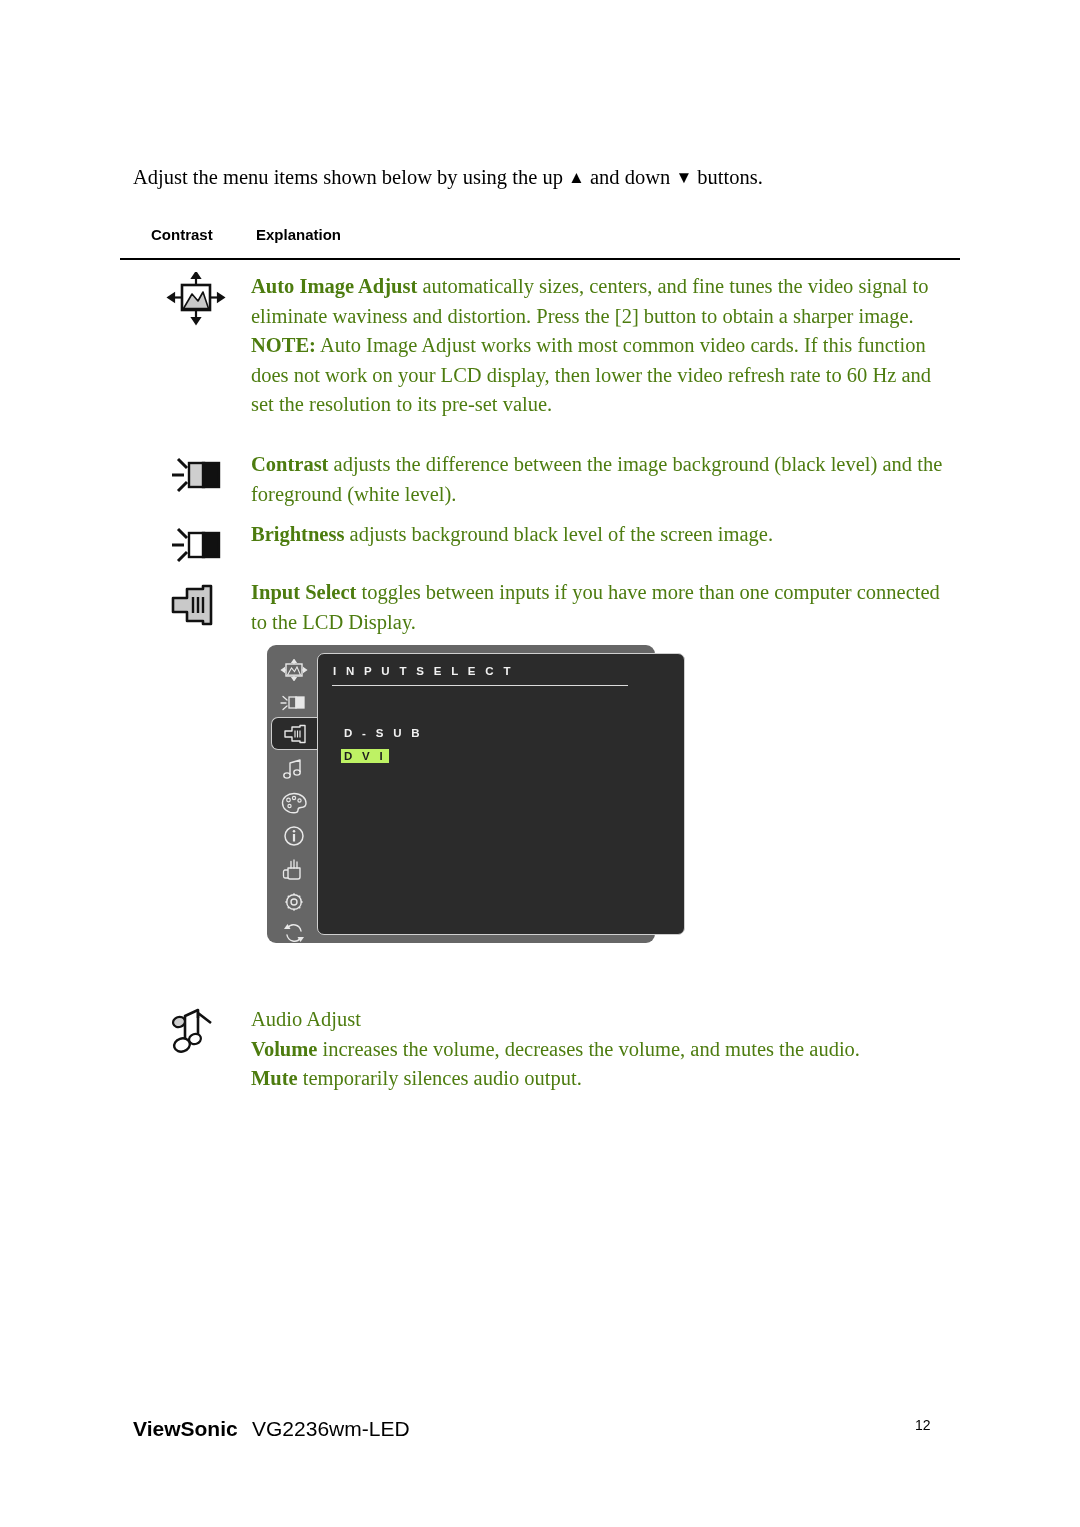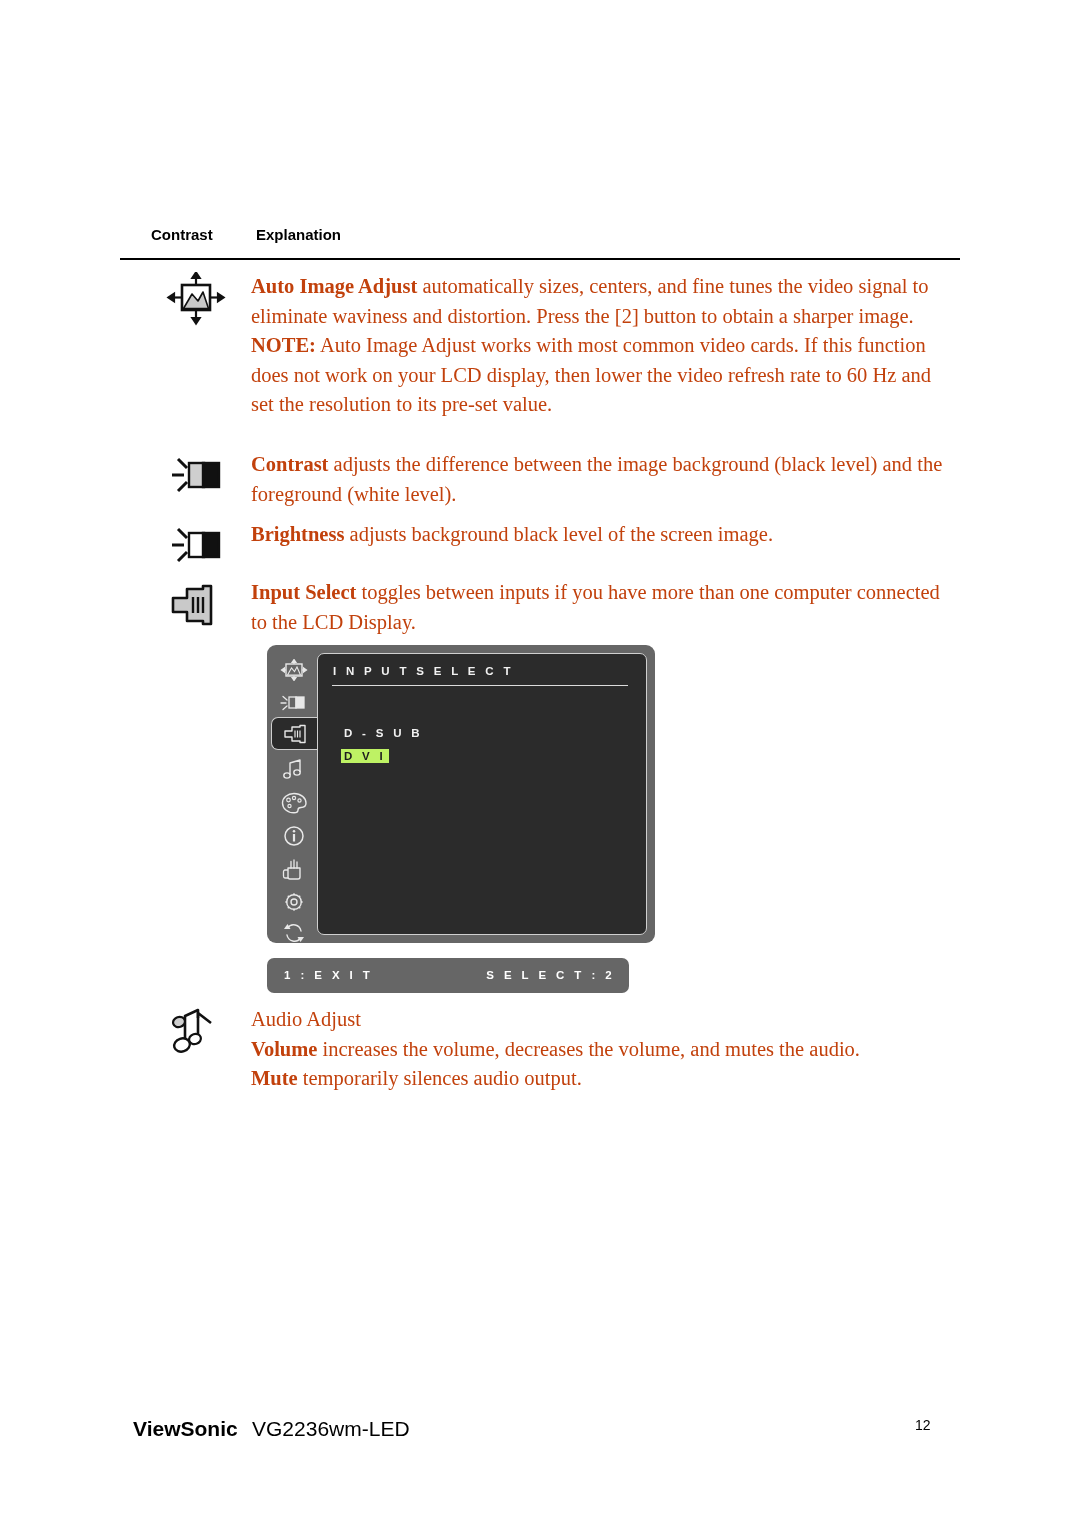--- a/index.html
+++ b/index.html
@@ -80,21 +80,21 @@
     width: 70px;
     height: 60px;
   }
   .row .text-cell {
     position: absolute;
     left: 131px;
     top: 0;
     width: 706px;
     font-size: 20.5px;
     line-height: 29.5px;
-    color: #c2410c;
+    color: #4d7c0f;
   }
 
   
   .osd {
     position: absolute;
     left: 267px;
     top: 645px;
     width: 388px;
     height: 348px;
   }
@@ -129,21 +129,21 @@
     border-top-left-radius: 7px;
     border-bottom-left-radius: 7px;
     left: 4px;
     width: 50px;
     box-sizing: border-box;
   }
   .osd-content {
     position: absolute;
     left: 50px;
     top: 8px;
-    width: 330px;
+    width: 368px;
     height: 282px;
     background: #2b2b2b;
     border: 1.6px solid #cfcfcf;
     border-radius: 7px;
     box-sizing: border-box;
     padding-left: 11px;
   }
   .osd-title {
     position: absolute;
     left: 15px;
@@ -239,20 +239,23 @@
     font-size: 14px;
     white-space: nowrap;
   }
 </style>
 </head>
 <body>
 
 <div class="page">
 
 
+  <div class="intro">
+    <span>Adjust the menu items shown below by using the up </span><span class="tri">▲</span><span> and down </span><span class="tri">▼</span><span> buttons.</span>
+  </div>
 
   <div class="colhead">
     <span class="c1">Contrast</span>
     <span class="c2">Explanation</span>
   </div>
   <div class="rule"></div>
 
   <div class="row" style="top:272px;">
     <div class="icon-cell">
       <svg width="62" height="54" viewBox="0 0 62 54">
@@ -442,24 +445,20 @@
       </div>
 
       <div class="osd-content">
         <div class="osd-title">I N P U T   S E L E C T</div>
         <div class="osd-title-rule"></div>
         <div class="osd-opt" style="top:53px;">D - S U B</div>
         <div class="osd-opt sel" style="top:75px;">D V I</div>
       </div>
     </div>
 
-    <div class="osd-footer">
-      <span class="fl">1 : E X I T</span>
-      <span class="fr">S E L E C T : 2</span>
-    </div>
   </div>
 
   <div class="row" style="top:1005px;">
     <div class="icon-cell">
       <svg width="62" height="56" viewBox="0 0 62 56">
         <g fill="none" stroke="#111" stroke-width="2.6" stroke-linejoin="round">
           <path d="M20 38 L20 11 L33 5 L33 13"></path>
           <path d="M33 32 L33 8 L46 18"></path>
         </g>
         <ellipse cx="14" cy="17" rx="6" ry="5" fill="#cfcfcf" stroke="#111" stroke-width="2.2" transform="rotate(-18 14 17)"></ellipse>

